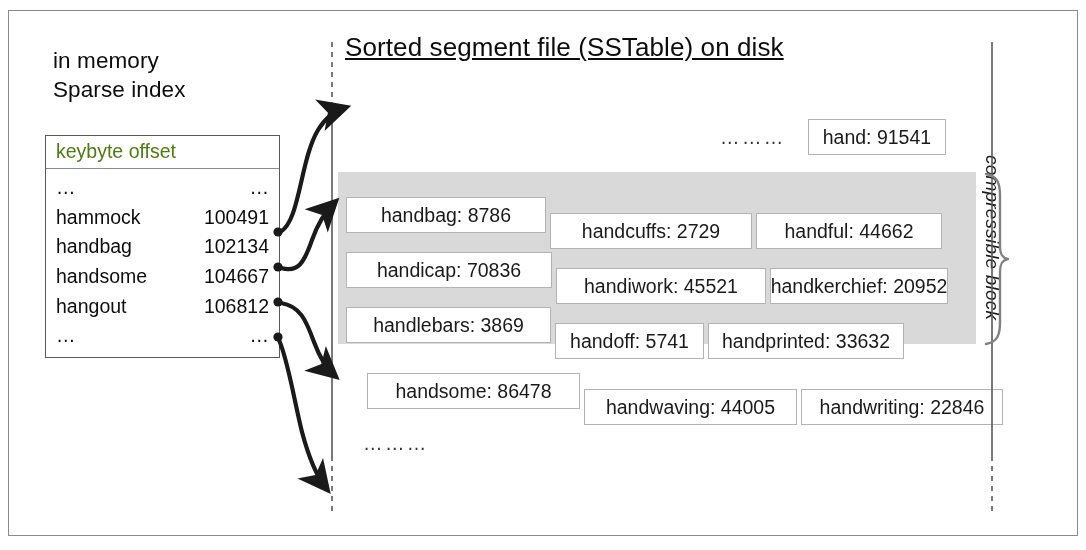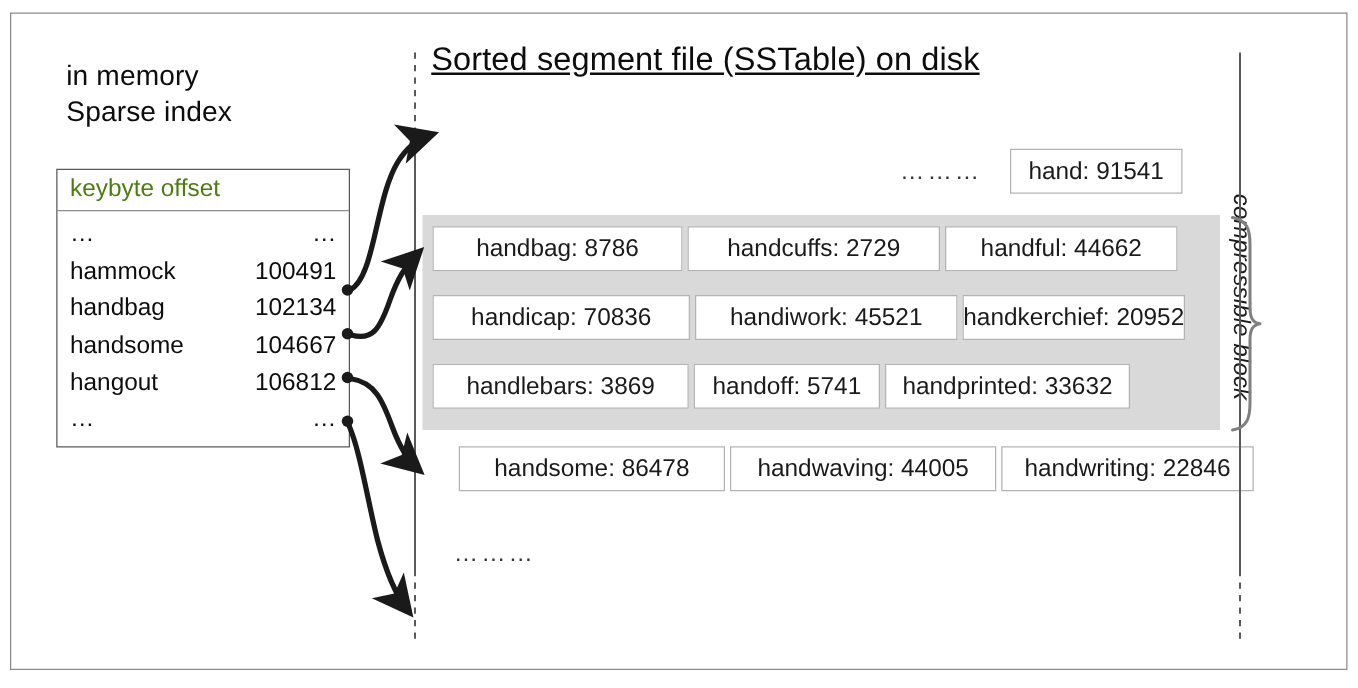--- a/index.html
+++ b/index.html
@@ -130,21 +130,21 @@
     top: 172px;
     width: 638px;
     height: 172px;
     background: #d9d9d9;
   }
   .entry-row {
     position: absolute;
     display: flex;
     align-items: center;
   }
-  .entry-row .cell + .cell { margin-left: 4px; }
+  .entry-row .cell + .cell { margin-left: 4px; margin-top: 32px; }
 
   #row-1 { left: 346px; top: 181px; }
   #row-2 { left: 346px; top: 236px; }
   #row-3 { left: 346px; top: 291px; }
   #row-4 { left: 346px; top: 357px; padding-left: 21px; }
 
   
   #bottom-dots {
     position: absolute;
     left: 363px;

